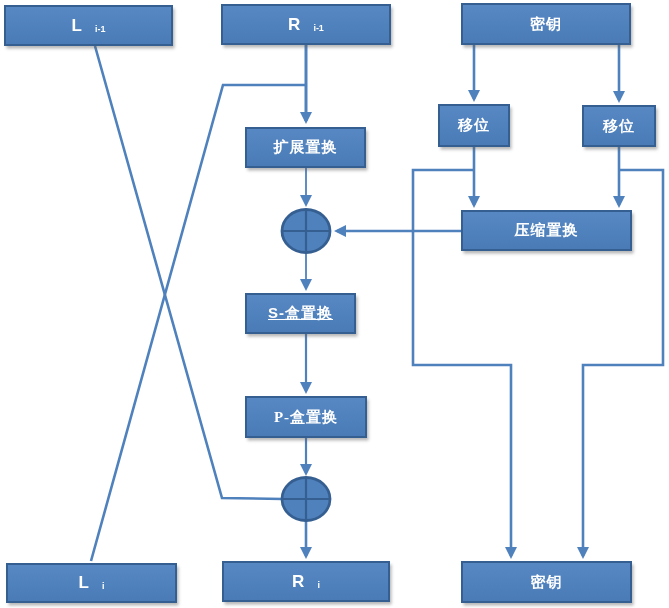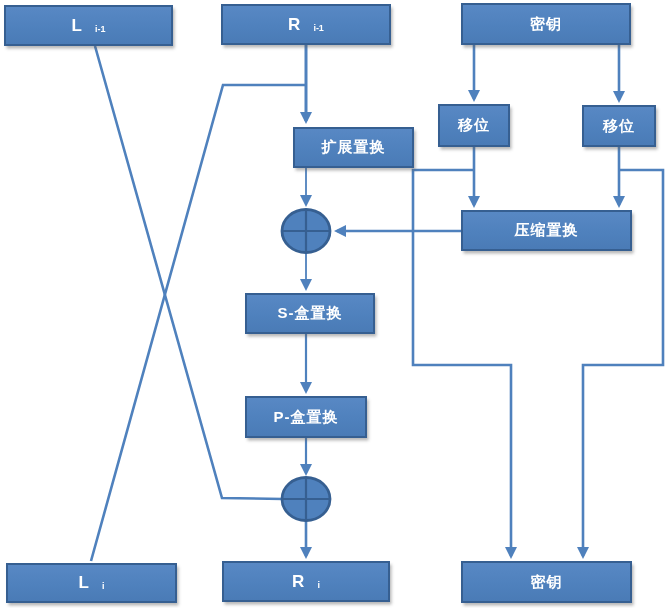--- a/index.html
+++ b/index.html
@@ -22,24 +22,24 @@
     box-shadow:1.5px 2.5px 3px rgba(90,90,90,.45);
   }
   .node .main{font-size:17px;letter-spacing:0;}
   .node .sub{font-size:9px;letter-spacing:0;margin-left:13px;transform:translateY(3px);}
   
   .n-lprev{left:4px;top:5px;width:169px;height:41px;}
   .n-rprev{left:221px;top:4px;width:170px;height:41px;}
   .n-keytop{left:461px;top:3px;width:170px;height:42px;}
   .n-shiftl{left:438px;top:104px;width:72px;height:43px;}
   .n-shiftr{left:582px;top:105px;width:74px;height:42px;}
-  .n-expand{left:245px;top:127px;width:121px;height:41px;margin-left:48px;}
+  .n-expand{left:245px;top:127px;width:121px;height:41px;}
   .n-compress{left:461px;top:210px;width:171px;height:41px;}
-  .n-sbox{left:245px;top:293px;width:130px;height:41px;}
-  .n-pbox{left:245px;top:396px;width:122px;height:42px;}
+  .n-sbox{left:245px;top:293px;width:111px;height:41px;text-decoration:underline;}
+  .n-pbox{left:245px;top:396px;width:122px;height:42px;font-family:Liberation Serif, serif;}
   .n-lnext{left:6px;top:563px;width:171px;height:40px;}
   .n-rnext{left:222px;top:561px;width:168px;height:41px;}
   .n-keybot{left:461px;top:561px;width:171px;height:42px;}
 </style>
 </head>
 <body>
 
 <div class="canvas">
 
   <svg class="wires" viewBox="0 0 669 608">

